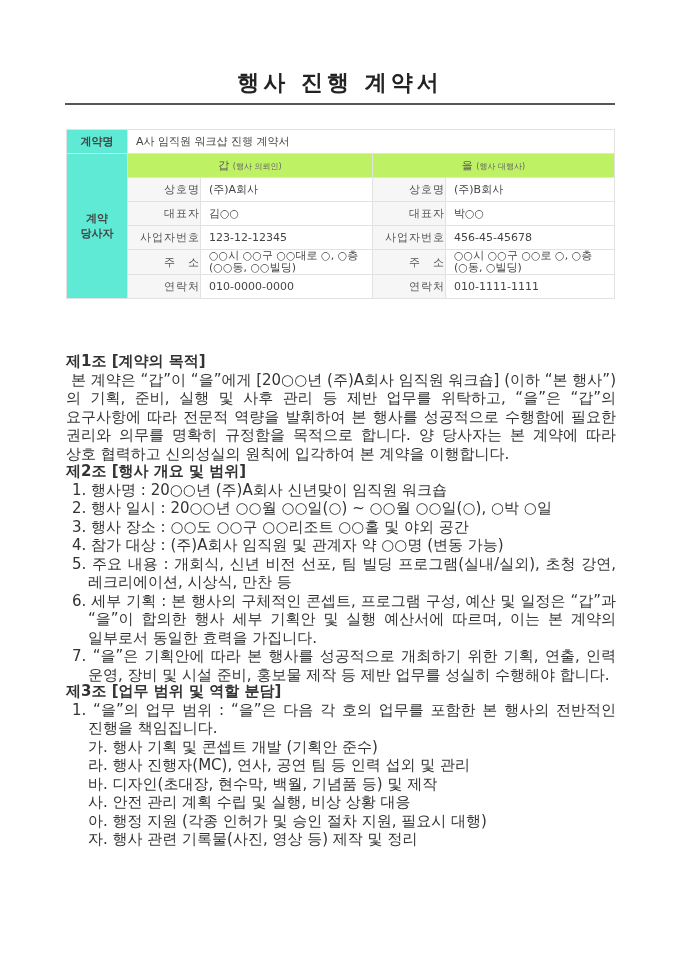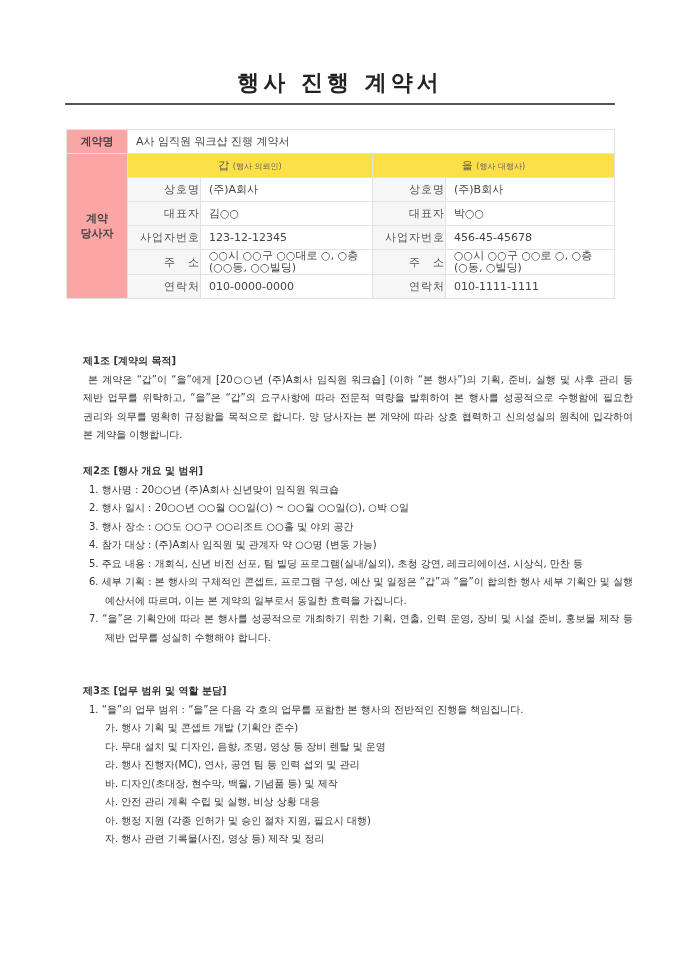--- a/index.html
+++ b/index.html
@@ -4,27 +4,27 @@
 <style>
   html, body { margin: 0; padding: 0; background: #ffffff; }
   body { width: 680px; height: 962px; position: relative; overflow: hidden;
          font-family: "DejaVu Sans", "Liberation Sans", sans-serif; color: #333; }
   .title { position: absolute; top: 68px; left: 0; width: 680px; text-align: center;
            font-size: 22px; font-weight: bold; color: #222; letter-spacing: 4px; }
   .rule { position: absolute; top: 103px; left: 65px; width: 550px; height: 2px; background: #555; }
   table.info { position: absolute; top: 129px; left: 66px; width: 548px; border-collapse: collapse;
                font-size: 11px; color: #444; table-layout: fixed; }
   table.info td { border: 1px solid #e2e2e2; padding: 0 8px; height: 23px; vertical-align: middle; }
-  .lbl-main { background: #fca5a5; font-weight: bold; text-align: center; color: #444; padding: 0 !important; }
+  .lbl-main { background: #5eead4; font-weight: bold; text-align: center; color: #444; padding: 0 !important; }
   .lbl-sub { background: #f6f6f6; text-align: right; color: #555; padding: 0 !important; letter-spacing: 1px; }
-  .hdr { background: #fde047; text-align: center; color: #555; }
+  .hdr { background: #bef264; text-align: center; color: #555; }
   .hdr small { font-size: 8px; color: #666; }
   .addr { line-height: 12px; font-size: 11px; }
   .tall td { height: 33px; }
-  .body { position: absolute; left: 83px; width: 550px; font-size: 10px; color: #333; line-height: 18.5px; }
+  .body { position: absolute; left: 66px; width: 550px; font-size: 15px; color: #333; line-height: 18.5px; }
   .art-title { font-weight: bold; color: #333; }
   .para { text-indent: 5px; text-align: justify; word-break: keep-all; }
   .item { padding-left: 22px; text-indent: -16px; word-break: keep-all; text-align: justify; }
   .sub { padding-left: 22px; }
 </style>
 </head>
 <body>
 
 <div class="title">행사 진행 계약서</div>
 <div class="rule"></div>
@@ -102,19 +102,18 @@
   <div class="item">4. 참가 대상 : (주)A회사 임직원 및 관계자 약 ○○명 (변동 가능)</div>
   <div class="item">5. 주요 내용 : 개회식, 신년 비전 선포, 팀 빌딩 프로그램(실내/실외), 초청 강연, 레크리에이션, 시상식, 만찬 등</div>
   <div class="item">6. 세부 기획 : 본 행사의 구체적인 콘셉트, 프로그램 구성, 예산 및 일정은 “갑”과 “을”이 합의한 행사 세부 기획안 및 실행 예산서에 따르며, 이는 본 계약의 일부로서 동일한 효력을 가집니다.</div>
   <div class="item">7. “을”은 기획안에 따라 본 행사를 성공적으로 개최하기 위한 기획, 연출, 인력 운영, 장비 및 시설 준비, 홍보물 제작 등 제반 업무를 성실히 수행해야 합니다.</div>
 </div>
 
 <div class="body" style="top:682px">
   <div class="art-title">제3조 [업무 범위 및 역할 분담]</div>
   <div class="item">1. “을”의 업무 범위 : “을”은 다음 각 호의 업무를 포함한 본 행사의 전반적인 진행을 책임집니다.</div>
   <div class="sub">가. 행사 기획 및 콘셉트 개발 (기획안 준수)</div>
-  <div class="sub">다. 무대 설치 및 디자인, 음향, 조명, 영상 등 장비 렌탈 및 운영</div>
   <div class="sub">라. 행사 진행자(MC), 연사, 공연 팀 등 인력 섭외 및 관리</div>
   <div class="sub">바. 디자인(초대장, 현수막, 백월, 기념품 등) 및 제작</div>
   <div class="sub">사. 안전 관리 계획 수립 및 실행, 비상 상황 대응</div>
   <div class="sub">아. 행정 지원 (각종 인허가 및 승인 절차 지원, 필요시 대행)</div>
   <div class="sub">자. 행사 관련 기록물(사진, 영상 등) 제작 및 정리</div>
 </div>
 
 </body></html>

